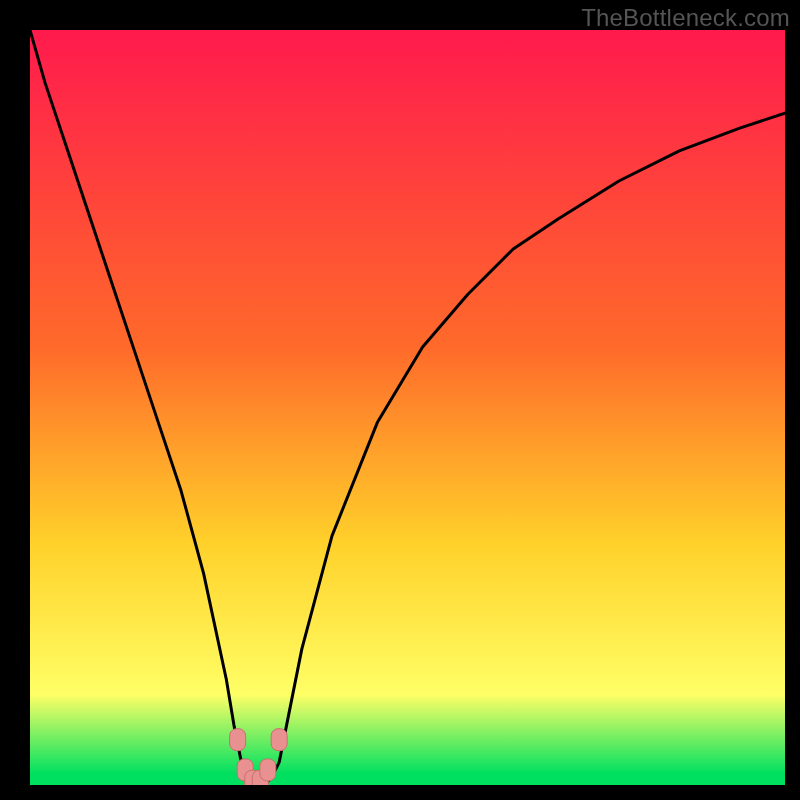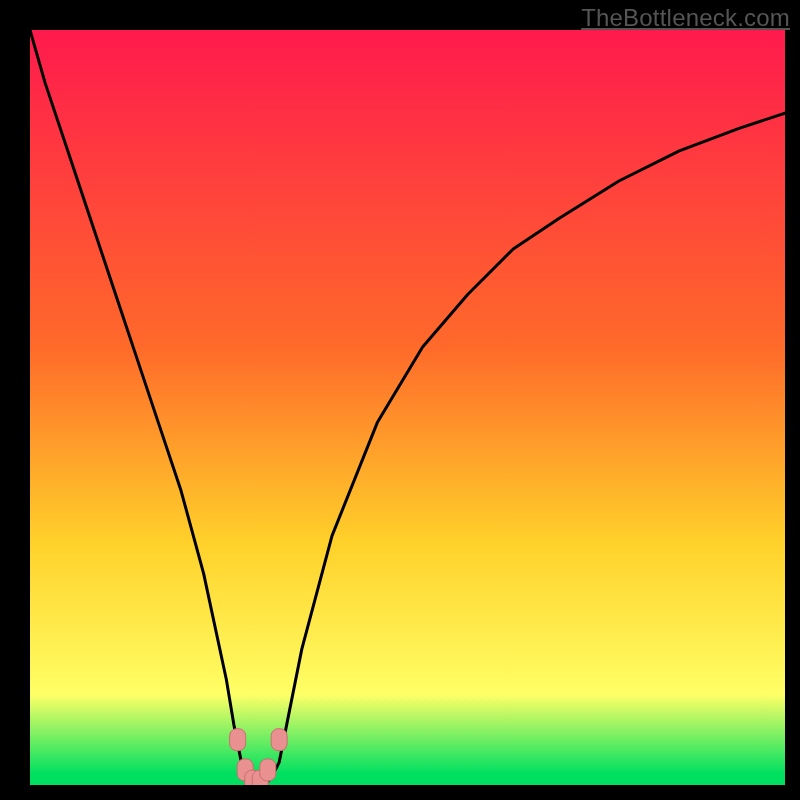--- a/index.html
+++ b/index.html
@@ -19,21 +19,20 @@
   }
   .attribution {
     position: absolute;
     top: 4px;
     right: 10px;
     color: #555;
     font-size: 24px;
     font-weight: 500;
     letter-spacing: 0.2px;
     z-index: 10;
-    text-decoration: underline;
   }
   .plot {
     position: absolute;
     left: 30px;
     top: 30px;
     width: 755px;
     height: 755px;
   }
   .plot svg {
     display: block;

